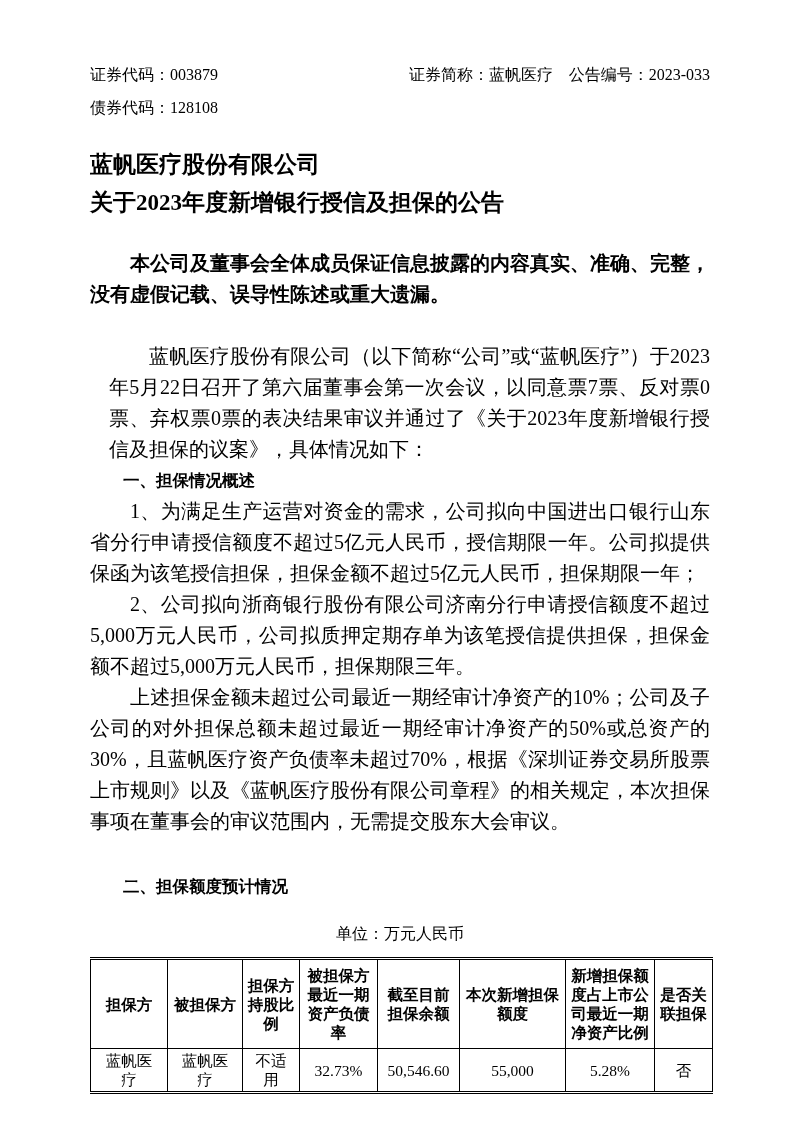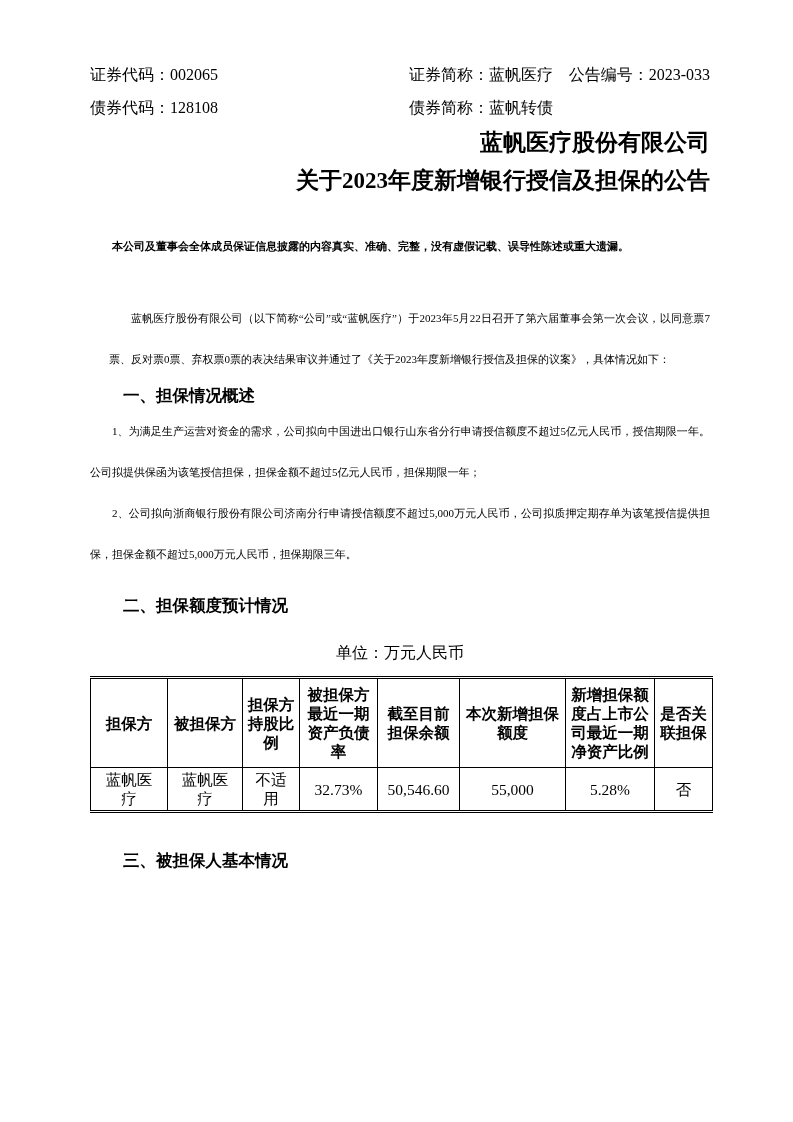--- a/index.html
+++ b/index.html
@@ -19,42 +19,43 @@
     display: flex;
     font-size: 16px;
     line-height: 33px;
     white-space: nowrap;
   }
   .meta-col1 { width: 233px; }
   .meta-col2 { width: 230px; text-align: right; }
   .meta-col3 { margin-left: auto; }
   
   .doc-title {
-    text-align: right;
+    margin-top: 22px;
+    text-align: left;
     font-weight: bold;
     font-size: 23px;
     line-height: 38px;
   }
   
   .para {
-    font-size: 11px;
-    line-height: 41px;
+    font-size: 20px;
+    line-height: 31px;
     text-indent: 2em;
     text-align: justify;
   }
   .bold { font-weight: bold; }
   .declaration { margin-top: 26px; }
   .intro { margin-top: 31px; margin-left: 19px; }
   .sec-heading {
     font-size: 16.5px;
     line-height: 31px;
     text-indent: 2em;
     font-weight: bold;
   }
-  .sec2-heading { margin-top: 15px; }
+  .sec2-heading { margin-top: 34px; }
   .unit-note {
     font-size: 16px;
     line-height: 31px;
     text-align: center;
     margin-top: 18px;
     font-family: Liberation Mono, monospace;
   }
   
   table.guarantee {
     width: 100%;
@@ -90,41 +91,41 @@
   th.c7 { padding-left: 10px; padding-right: 10px; }
   th.c8 { padding-left: 4px;  padding-right: 4px; }
   .sec3-heading { margin-top: 32px; }
 </style>
 </head>
 <body>
 
 <div class="page">
 
   <div class="meta-row">
-    <span class="meta-col1">证券代码：002065</span>
+    <span class="meta-col1">证券代码：003879</span>
     <span class="meta-col2">证券简称：蓝帆医疗</span>
     <span class="meta-col3">公告编号：2023-033</span>
   </div>
   <div class="meta-row">
     <span class="meta-col1">债券代码：128108</span>
-    <span class="meta-col2">债券简称：蓝帆转债</span>
   </div>
 
   <div class="doc-title">
     <div>蓝帆医疗股份有限公司</div>
     <div>关于2023年度新增银行授信及担保的公告</div>
   </div>
 
   <p class="para bold declaration">本公司及董事会全体成员保证信息披露的内容真实、准确、完整，没有虚假记载、误导性陈述或重大遗漏。</p>
 
   <p class="para intro">蓝帆医疗股份有限公司（以下简称“公司”或“蓝帆医疗”）于2023年5月22日召开了第六届董事会第一次会议，以同意票7票、反对票0票、弃权票0票的表决结果审议并通过了《关于2023年度新增银行授信及担保的议案》，具体情况如下：</p>
 
   <div class="sec-heading">一、担保情况概述</div>
   <p class="para">1、为满足生产运营对资金的需求，公司拟向中国进出口银行山东省分行申请授信额度不超过5亿元人民币，授信期限一年。公司拟提供保函为该笔授信担保，担保金额不超过5亿元人民币，担保期限一年；</p>
   <p class="para">2、公司拟向浙商银行股份有限公司济南分行申请授信额度不超过5,000万元人民币，公司拟质押定期存单为该笔授信提供担保，担保金额不超过5,000万元人民币，担保期限三年。</p>
+  <p class="para">上述担保金额未超过公司最近一期经审计净资产的10%；公司及子公司的对外担保总额未超过最近一期经审计净资产的50%或总资产的30%，且蓝帆医疗资产负债率未超过70%，根据《深圳证券交易所股票上市规则》以及《蓝帆医疗股份有限公司章程》的相关规定，本次担保事项在董事会的审议范围内，无需提交股东大会审议。</p>
 
   <div class="sec-heading sec2-heading">二、担保额度预计情况</div>
   <div class="unit-note">单位：万元人民币</div>
 
   <table class="guarantee">
     <colgroup>
       <col style="width:77px">
         <col style="width:75px">
         <col style="width:57px">
         <col style="width:78px">

